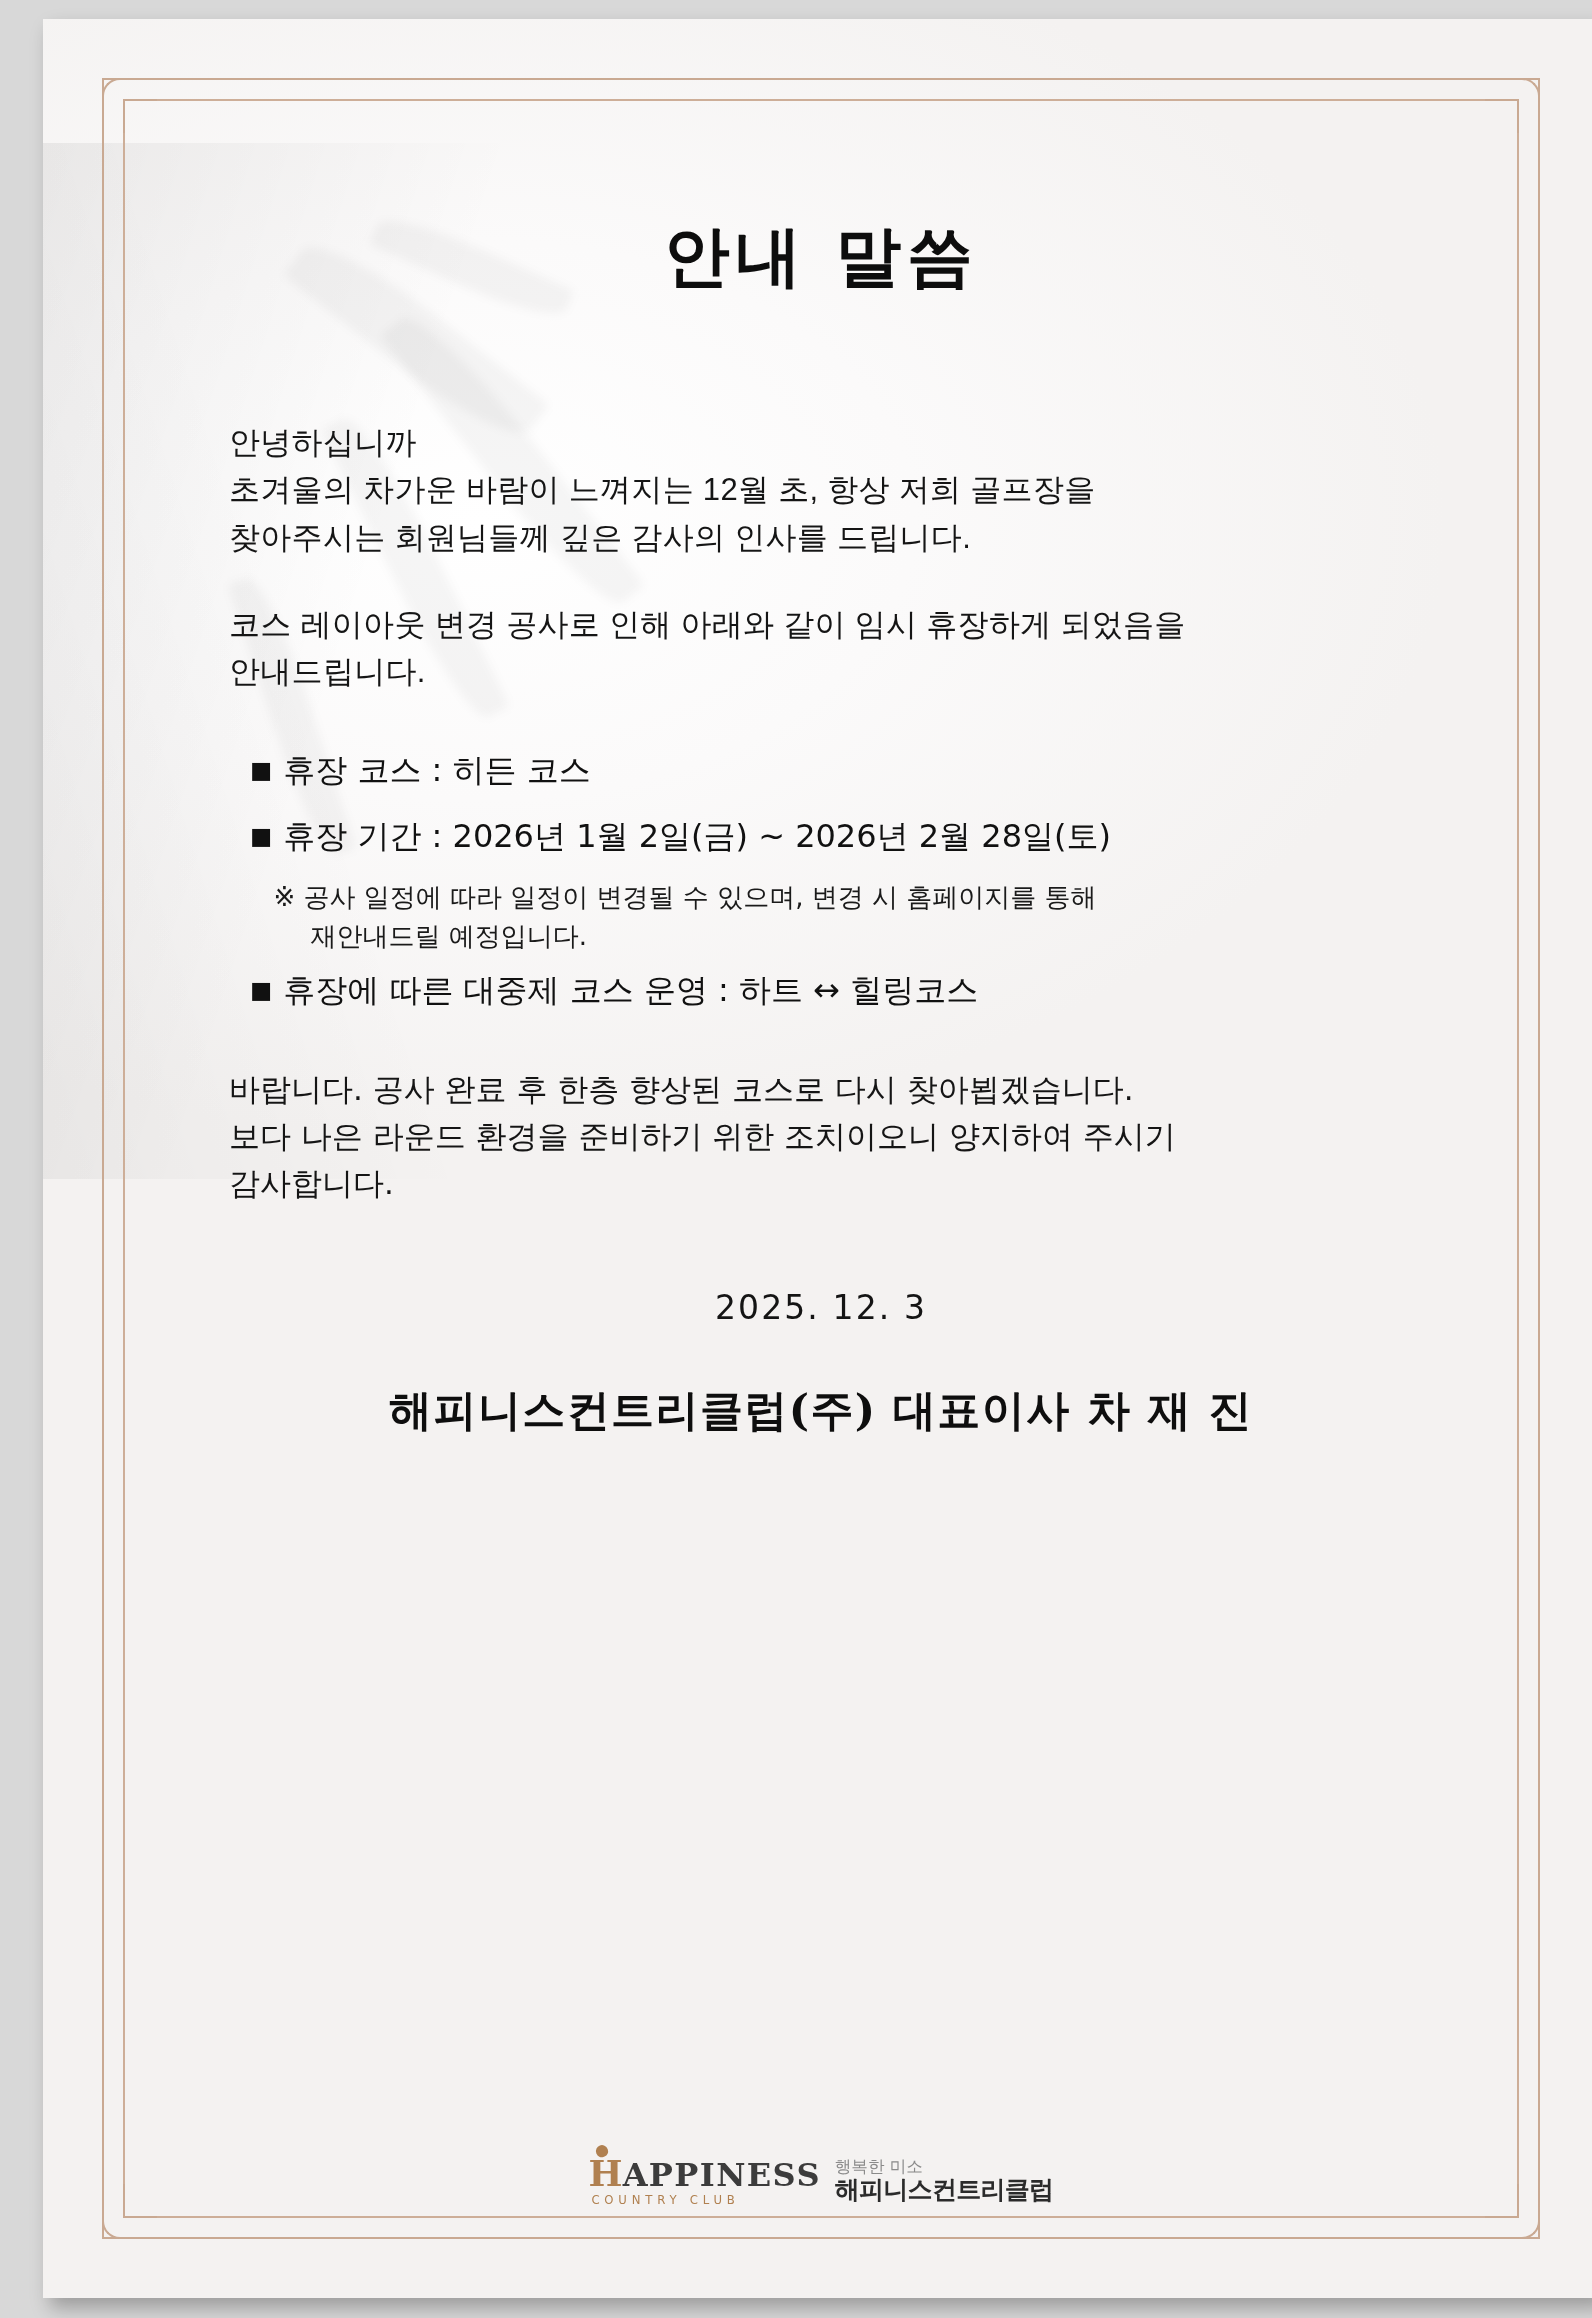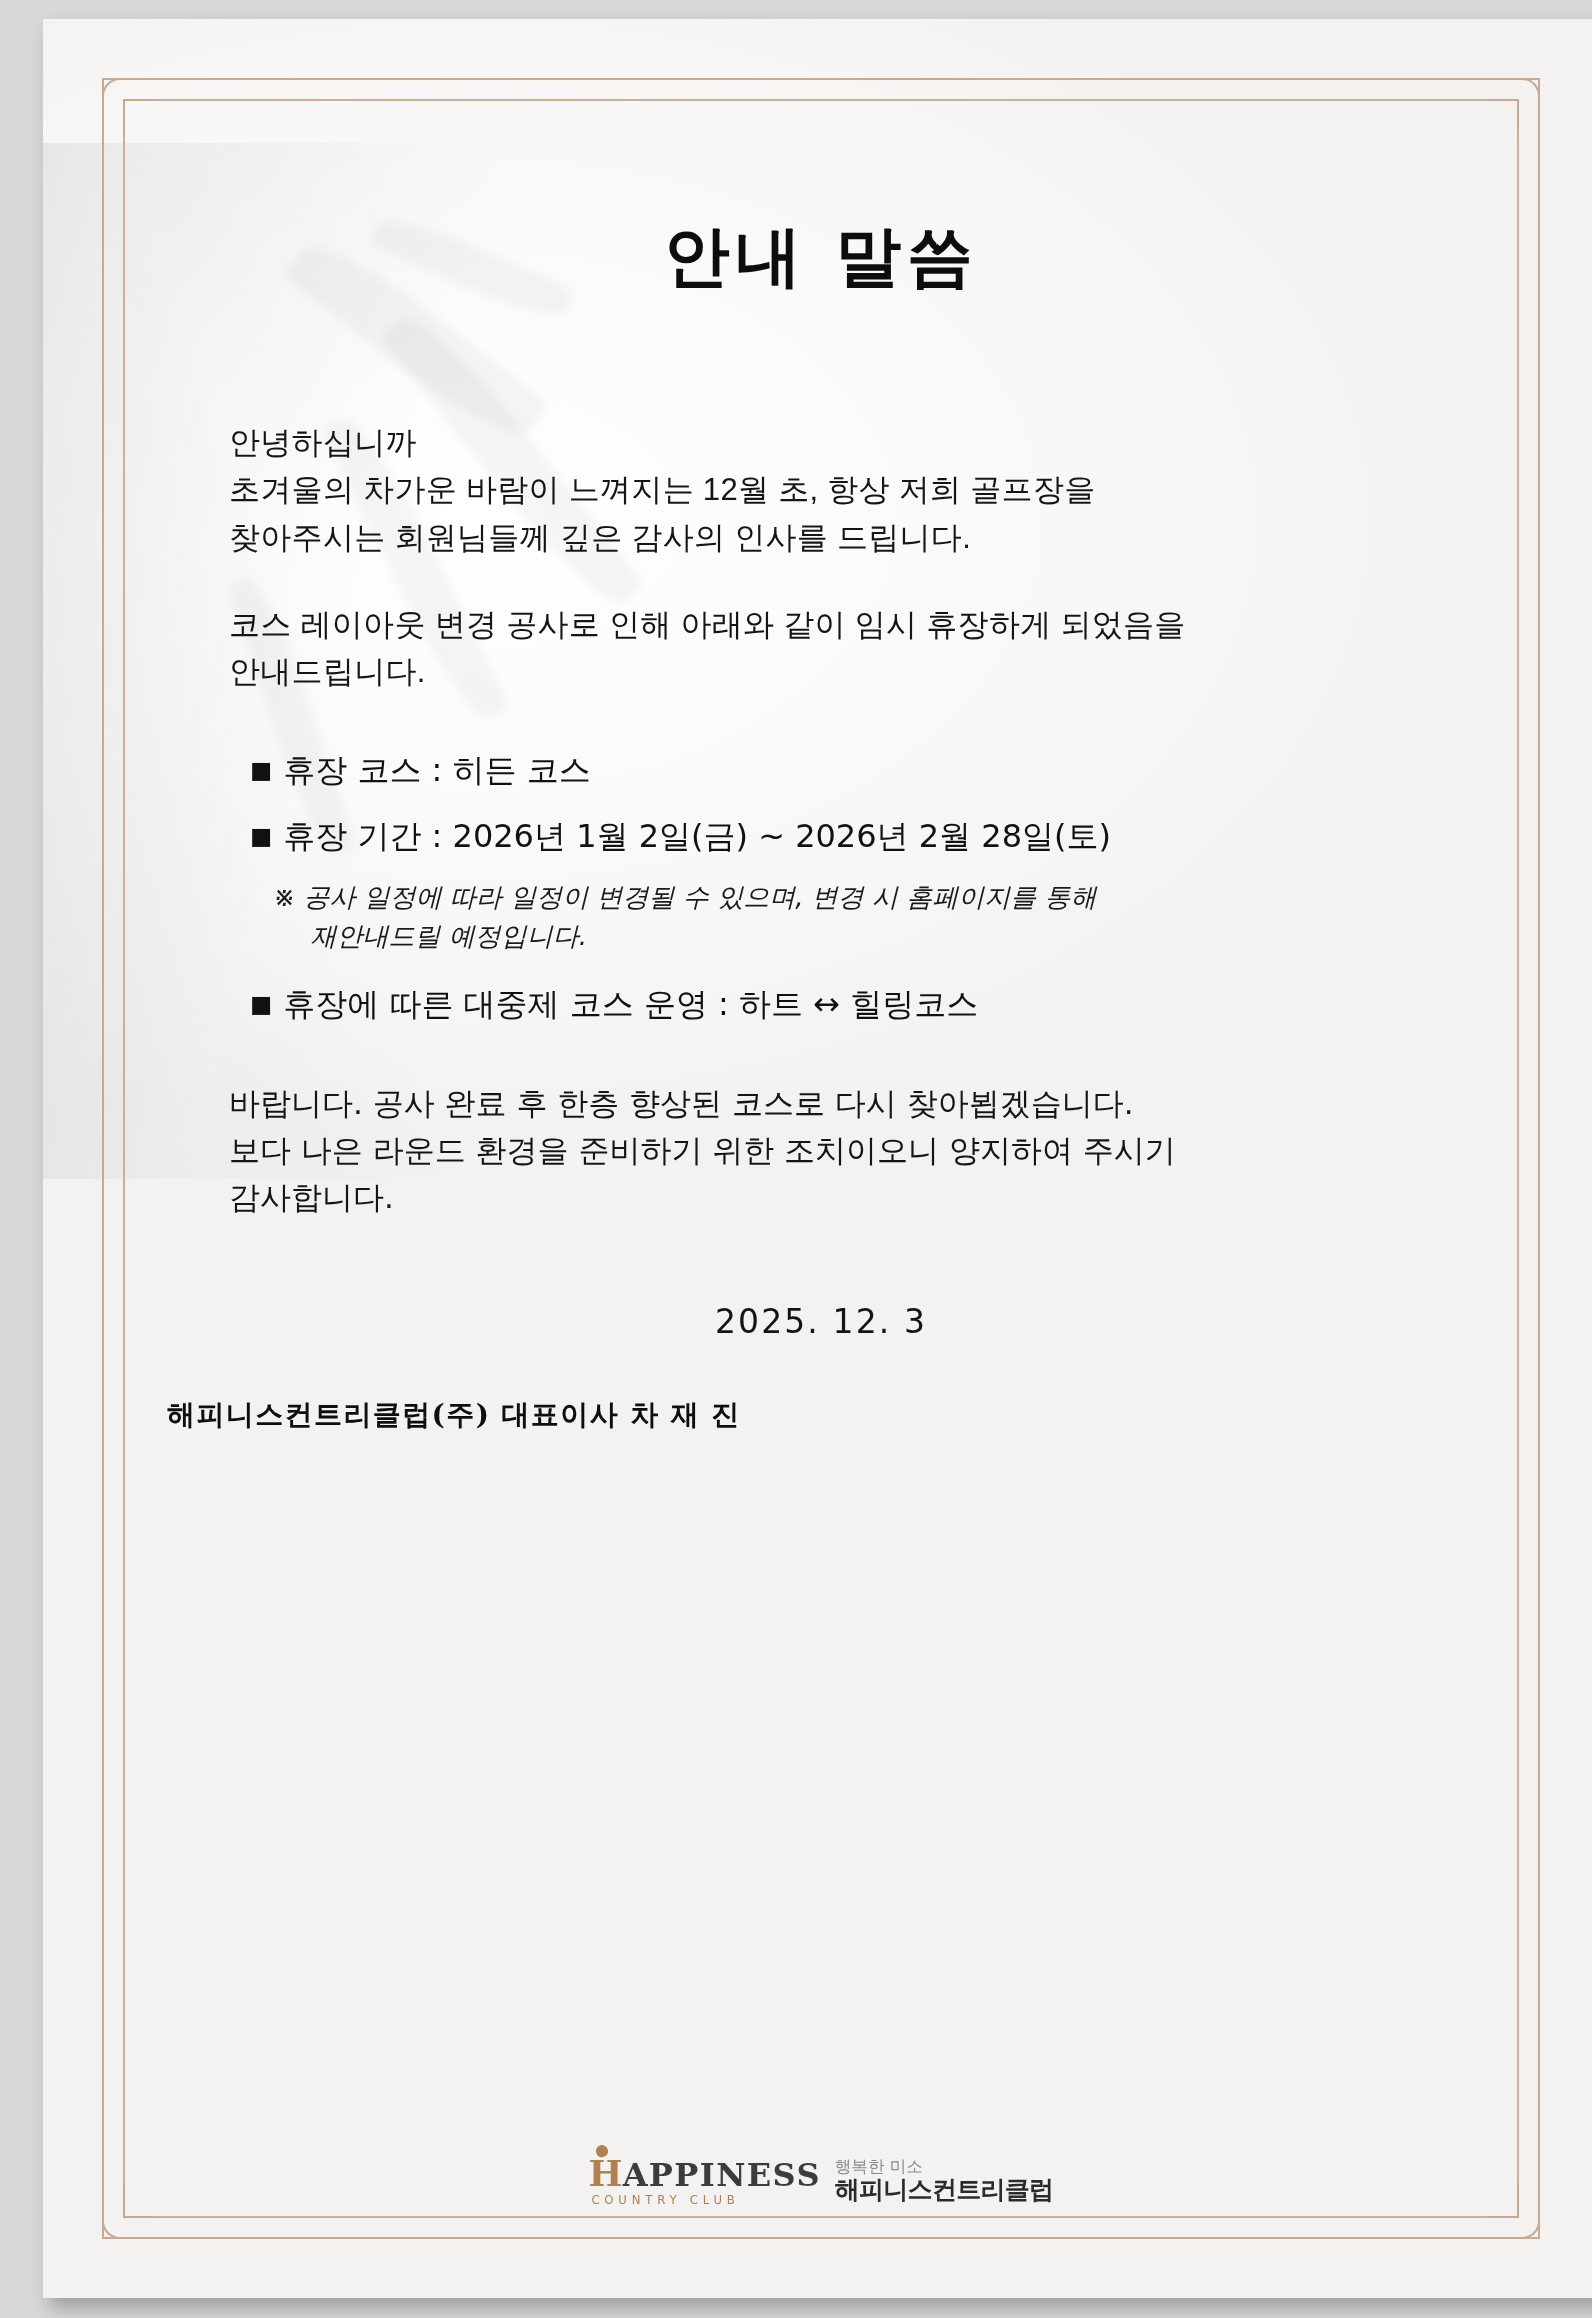--- a/index.html
+++ b/index.html
@@ -126,26 +126,25 @@
     color: #111;
   }
   .bullet-mark {
     font-size: 23.5px;
     margin-right: 11px;
     position: relative;
     top: -2.8px;
   }
   .note {
     padding-left: 23.5px;
-    margin: 11px 0 24px 0;
+    margin: 11px 0 10px 0;
     font-family: "DejaVu Sans", sans-serif;
     font-size: 26px;
     line-height: 1.5;
     color: #1a1a1a;
-    font-style: italic;
   }
   .note-indent { padding-left: 37px; }
 
   .closing {
     margin-top: 52px;
     padding-left: 62px;
     padding-right: 7px;
     font-family: "DejaVu Sans", sans-serif;
     font-size: 31px;
     line-height: 1.52;
@@ -155,24 +154,25 @@
 
   .date {
     text-align: center;
     margin-top: 81px;
     font-family: "DejaVu Sans", sans-serif;
     font-size: 33px;
     letter-spacing: 2.1px;
     color: #141414;
   }
   .signer {
+    text-align: center;
     margin-top: 55px;
     font-family: "DejaVu Serif", serif;
     font-weight: 700;
-    font-size: 28px;
+    font-size: 43px;
     letter-spacing: 1.4px;
     color: #0e0e0e;
   }
 
   .logo-area {
     position: absolute;
     left: 0; right: 0;
     bottom: -12.4px;
     display: flex;
     justify-content: center;

